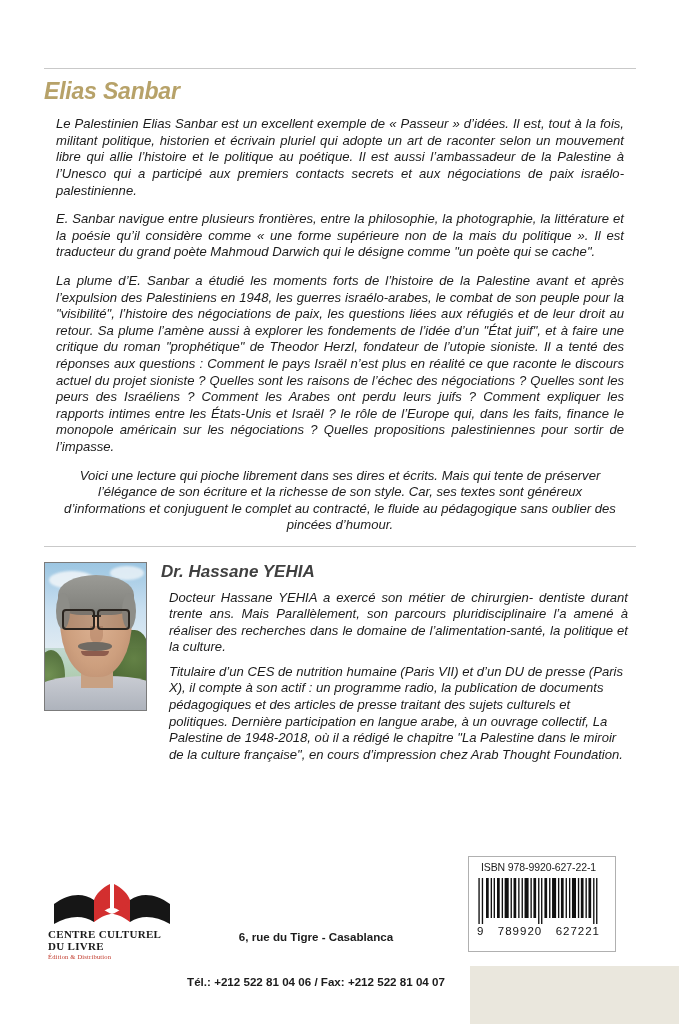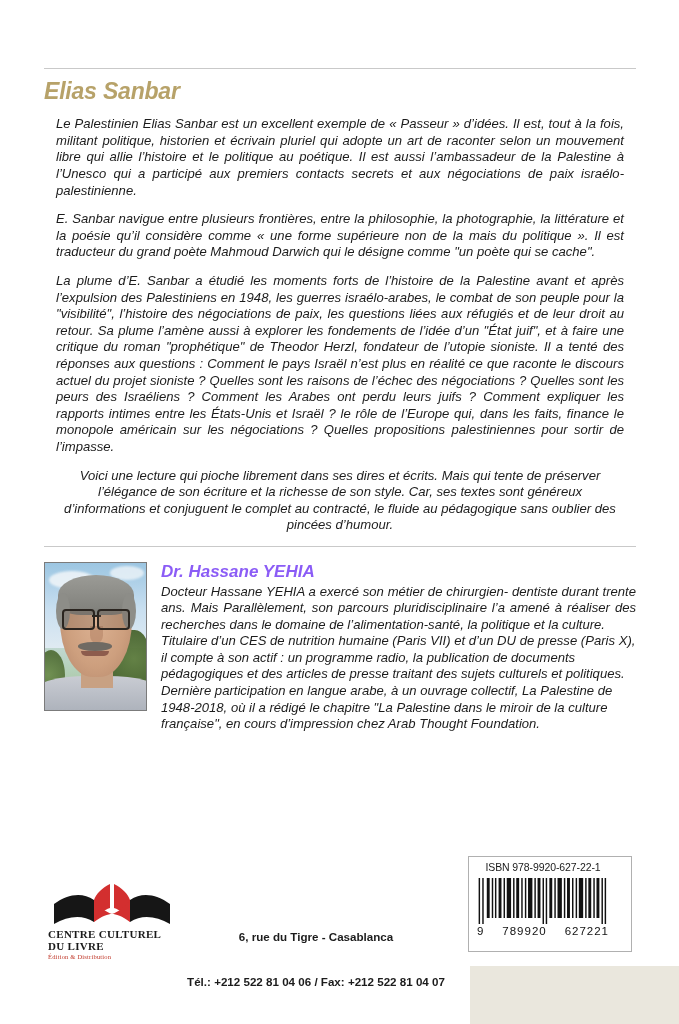--- a/index.html
+++ b/index.html
@@ -158,30 +158,30 @@
   }
   .ph-nose {
     position:absolute; left:45px; top:63px; width:13px; height:17px;
     background: rgba(170,120,92,.45); border-radius:0 0 45% 45%;
   }
 
   .author-text { flex: 1 1 auto; min-width:0; }
   .author-name {
     font-size: 17px;
     font-weight: bold;
-    color: #8b5cf6;
+    color: #404040;
     line-height: 1.15;
     margin-bottom: 2px;
   }
   .author-bio {
     font-size: 13.1px;
     line-height: 16.6px;
     color: #1c1c1c;
   }
-  .author-bio p { margin: 0; text-align: justify; }
+  .author-bio p { margin: 8px; text-align: justify; }
   .author-bio p:last-child { text-align: left; }
 
   
   .footer {
     position: absolute;
     left: 0;
     top: 856px;
     width: 679px;
     height: 120px;
   }
@@ -218,26 +218,26 @@
     line-height: 16px;
     color: #1c1c1c;
     font-weight: bold;
   }
   .contact .line { white-space: nowrap; margin-top: 29px; }
 
   .isbn-box {
     position: absolute;
     left: 468px;
     top: 0px;
-    width: 164px;
+    width: 148px;
     height: 96px;
     border: 1px solid #b0b0b0;
     background: #ffffff;
     box-sizing: border-box;
-    padding: 5px 20px 4px 6px;
+    padding: 5px 13px 4px 6px;
   }
   .isbn-label {
     font-size: 10.5px;
     color: #1a1a1a;
     text-align: center;
     letter-spacing: -0.1px;
     line-height: 1.1;
   }
   .barcode {
     margin-top: 4px;

